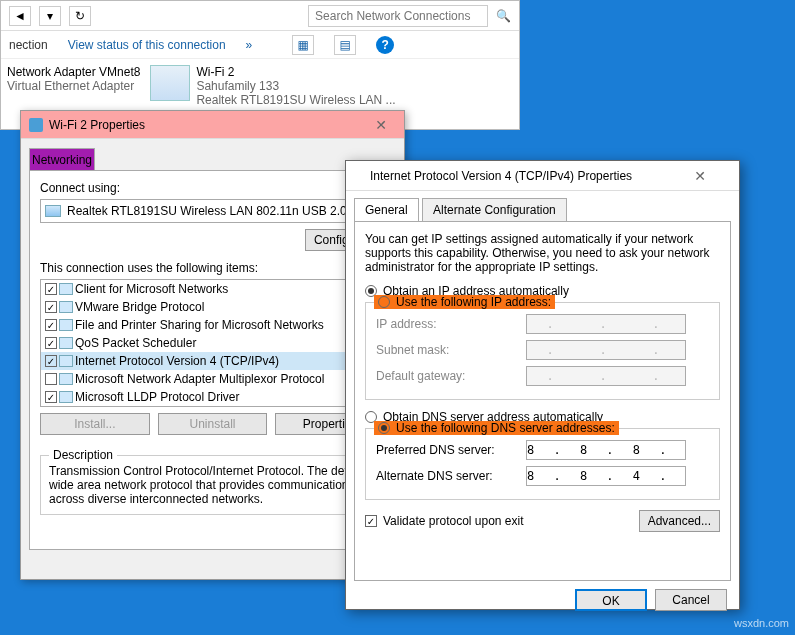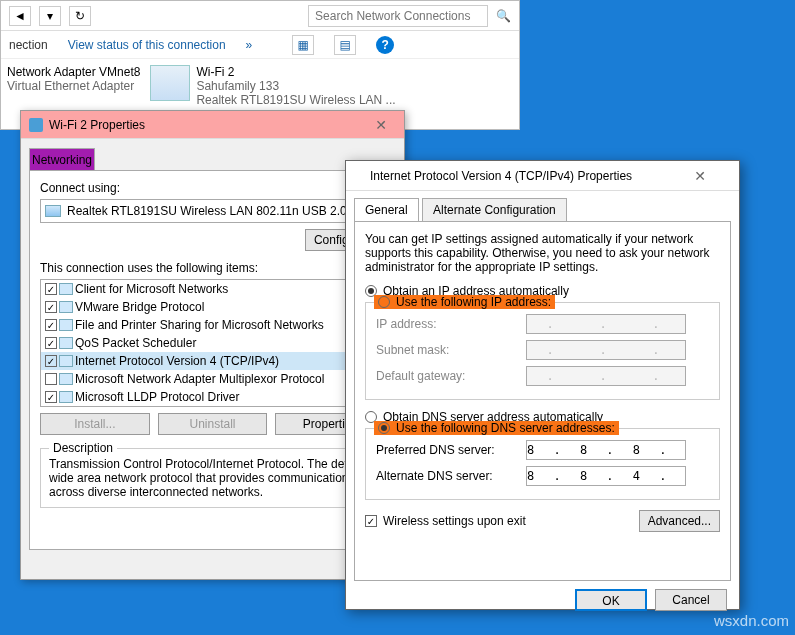--- a/index.html
+++ b/index.html
@@ -37,21 +37,21 @@
 .btn.primary { border: 2px solid #0078d7; }
 .btn.disabled { color: #999; }
 
 .items-list { border: 1px solid #aaa; height: 128px; overflow: hidden; margin-bottom: 6px; }
 .item-row { display: flex; align-items: center; height: 18px; padding: 0 4px; gap: 2px; }
 .item-row.sel { background: #cde6f7; }
 .chk { width: 12px; height: 12px; border: 1px solid #666; display: inline-flex; align-items: center; justify-content: center; font-size: 10px; }
 .chk.off::after { content: ""; }
 .chk.on::after { content: "✓"; }
 .srv-icon { width: 14px; height: 12px; background: #cfe8fb; border: 1px solid #7ab; }
-.btn-row3 { display: flex; gap: 8px; margin-bottom: 13px; }
+.btn-row3 { display: flex; gap: 8px; margin-bottom: 20px; }
 .btn-row3 .btn { flex: 1; }
 .group { border: 1px solid #ccc; padding: 8px; position: relative; }
 .group-title { position: absolute; top: -8px; left: 8px; background: #fff; padding: 0 4px; }
 .desc-text { line-height: 14px; }
 
 
 .tcp-dlg { position: absolute; left: 345px; top: 160px; width: 395px; height: 450px; background: #fff; border: 1px solid #666; box-shadow: 3px 3px 12px rgba(0,0,0,.4); }
 .tcp-titlebar { height: 30px; display: flex; align-items: center; padding: 0 24px; border-bottom: 1px solid #ddd; }
 .tcp-titlebar .t-text { flex: 1; }
 .tcp-tabs { margin: 6px 8px 0; }
@@ -68,21 +68,21 @@
 .field-row .flab { width: 150px; color: #888; }
 .field-row .flab.enabled { color: #000; }
 .ip-input { width: 160px; height: 20px; border: 1px solid #aaa; text-align: center; letter-spacing: 6px; font-family: monospace; font-size: 12px; padding: 0; }
 .ip-input:disabled { background: #f4f4f4; color: #bbb; }
 .validate-row { display: flex; align-items: center; justify-content: space-between; margin-top: 8px; }
 .validate-row .left { display: flex; align-items: center; gap: 6px; }
 .dlg-buttons { display: flex; justify-content: flex-end; gap: 8px; padding: 8px 12px; }
 
 .help-icon { width: 18px; height: 18px; border-radius: 50%; background: #0078d7; color: #fff; display: inline-flex; align-items: center; justify-content: center; font-weight: bold; }
 .tiny-btn { width: 22px; height: 20px; border: 1px solid #ccc; display: inline-flex; align-items: center; justify-content: center; }
-.watermark { position: absolute; right: 6px; bottom: 6px; color: rgba(255,255,255,.7); font-size: 15px; }
+.watermark { position: absolute; right: 6px; bottom: 6px; color: rgba(255,255,255,.7); font-size: 11px; }
 </style>
 </head>
 <body>
 
 <div class="nc-window">
   <div class="nc-toolbar">
     <span class="tiny-btn">◄</span>
     <span class="tiny-btn">▾</span>
     <span class="tiny-btn">↻</span>
     <div class="spacer"></div>
@@ -234,21 +234,21 @@
       </div>
       <div class="field-row">
         <span class="flab enabled">Alternate DNS server:</span>
         <input class="ip-input" value="8 . 8 . 4 . 4" style="">
       </div>
     </div>
 
     <div class="validate-row">
       <div class="left">
         <span class="chk on"></span>
-        <span>Wireless settings upon exit</span>
+        <span>Validate protocol upon exit</span>
       </div>
       <span class="btn">Advanced...</span>
     </div>
   </div>
   <div class="dlg-buttons">
     <span class="btn primary">OK</span>
     <span class="btn">Cancel</span>
   </div>
 </div>
 

